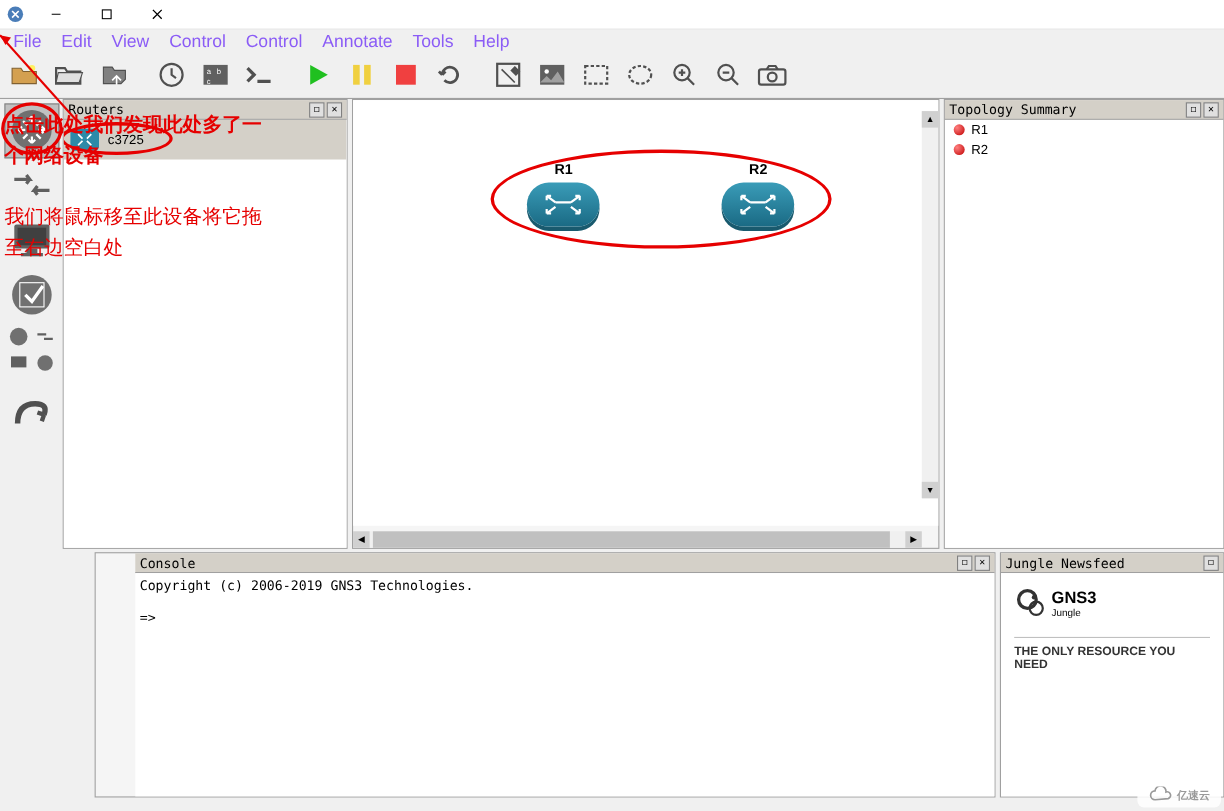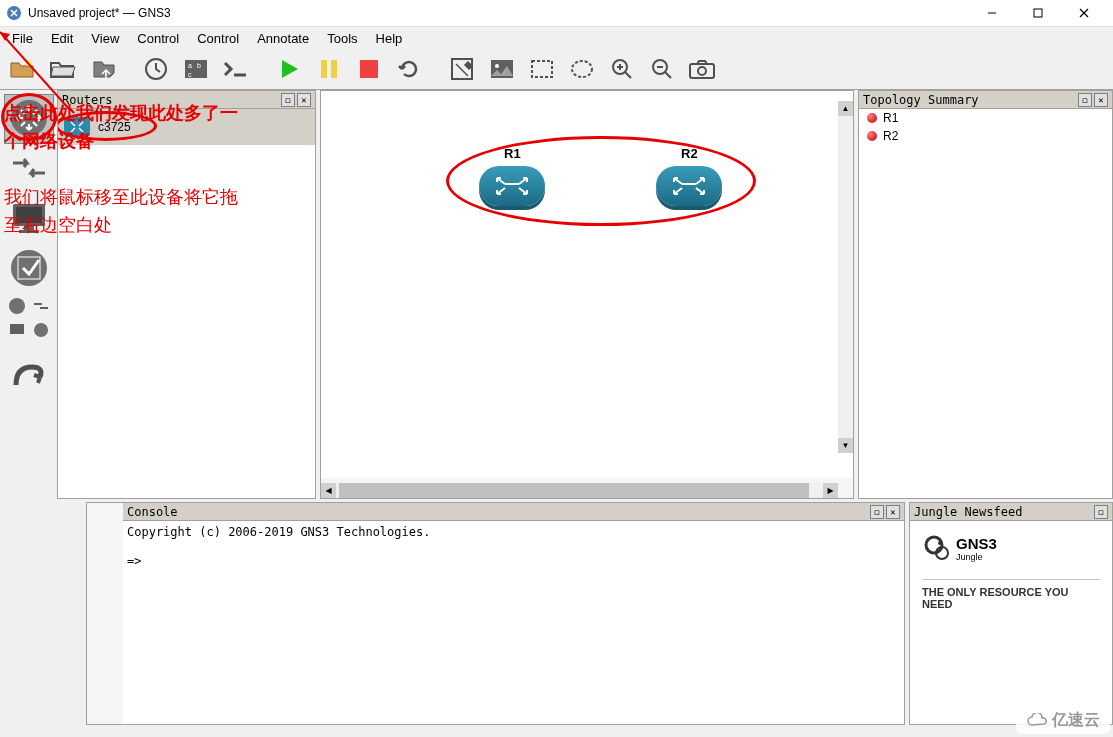--- a/index.html
+++ b/index.html
@@ -5,21 +5,21 @@
     * { margin: 0; padding: 0; box-sizing: border-box; }
     body { font-family: "MS Shell Dlg 2", Tahoma, sans-serif; font-size: 11px; background: #f0f0f0; width: 1113px; height: 737px; overflow: hidden; position: relative; }
     
     .titlebar { height: 27px; background: #fff; display: flex; align-items: center; padding: 0 6px; border-bottom: 1px solid #e0e0e0; }
     .titlebar-icon { width: 16px; height: 16px; margin-right: 6px; }
     .titlebar-text { font-size: 12px; color: #000; flex: 1; }
     .titlebar-controls { display: flex; gap: 0; }
     .win-btn { width: 46px; height: 27px; display: flex; align-items: center; justify-content: center; font-size: 10px; cursor: pointer; }
     
     .menubar { height: 23px; background: #f0f0f0; display: flex; align-items: center; padding: 0 4px; gap: 2px; }
-    .menu-item { padding: 2px 8px; font-size: 13px; cursor: pointer; color: #000000; text-align: center; }
+    .menu-item { padding: 2px 8px; font-size: 16px; cursor: pointer; color: #8b5cf6; text-align: center; }
     
     .toolbar { height: 40px; background: #f0f0f0; display: flex; align-items: center; padding: 0 3px; border-bottom: 1px solid #a0a0a0; }
     .tool-btn { width: 38px; height: 36px; display: flex; align-items: center; justify-content: center; cursor: pointer; margin: 0 1px; }
     .tool-sep { width: 1px; height: 30px; background: transparent; margin: 0 6px; }
     
     .main-area { display: flex; height: 409px; }
     
     .left-toolbar { width: 57px; background: #f0f0f0; display: flex; flex-direction: column; align-items: center; padding-top: 4px; }
     .left-btn { width: 50px; height: 50px; display: flex; align-items: center; justify-content: center; cursor: pointer; }
     .left-btn.active { background: #c0c0c0; border: 1px solid #808080; }
@@ -62,31 +62,30 @@
     .jungle-btn { background: #e8e8e8; border: 1px solid #c0c0c0; padding: 8px; text-align: center; font-size: 12px; font-weight: bold; cursor: pointer; margin-top: 10px;}
     .jungle-hr { border: none; border-top: 1px solid #c0c0c0; margin: 6px 0; }
     
     .router-node { width: 66px; height: 40px; background: linear-gradient(#3a9cb8, #1a6a84); border-radius: 20px; position: absolute; box-shadow: 0 4px 0 #195a6e; }
     .router-node::after { content:""; position:absolute; inset:0; display:flex; align-items:center; justify-content:center; }
     .node-label { font-weight: bold; font-size: 13px; text-align: center; position: absolute; }
     .red-oval { border: 3px solid #e60000; border-radius: 50%; position: absolute; }
     .red-arrow { position: absolute; }
     .red-text { position: absolute; color: #e60000; font-size: 18px; line-height: 1.55; font-family: "Microsoft YaHei", SimSun, sans-serif; }
     
-    .watermark { position: absolute; right: 3px; bottom: 3px; background: rgba(255,255,255,0.85); padding: 3px 10px; border-radius: 6px; display: flex; align-items: center; gap: 4px; font-size: 16px; color: #999; font-weight: bold;}
+    .watermark { position: absolute; right: 3px; bottom: 3px; background: rgba(255,255,255,0.85); padding: 3px 10px; border-radius: 6px; display: flex; align-items: center; gap: 4px; font-size: 10px; color: #999; font-weight: bold;}
   </style>
 </head>
 <body>
 
 <div class="titlebar">
   <svg class="titlebar-icon" viewBox="0 0 16 16">
       <circle cx="8" cy="8" r="7" fill="#4a7db8"></circle>
       <path d="M5 5 L11 11 M11 5 L5 11" stroke="#fff" stroke-width="1.5"></path>
     </svg>
-  <span class="titlebar-text">Unsaved project* — GNS3</span>
   <div class="titlebar-controls">
     <div class="win-btn">
         <svg width="10" height="10">
           <line x1="1" y1="5" x2="9" y2="5" stroke="#000"></line>
         </svg>
       </div>
     <div class="win-btn">
         <svg width="10" height="10">
           <rect x="1" y="1" width="8" height="8" fill="none" stroke="#000"></rect>
         </svg>

